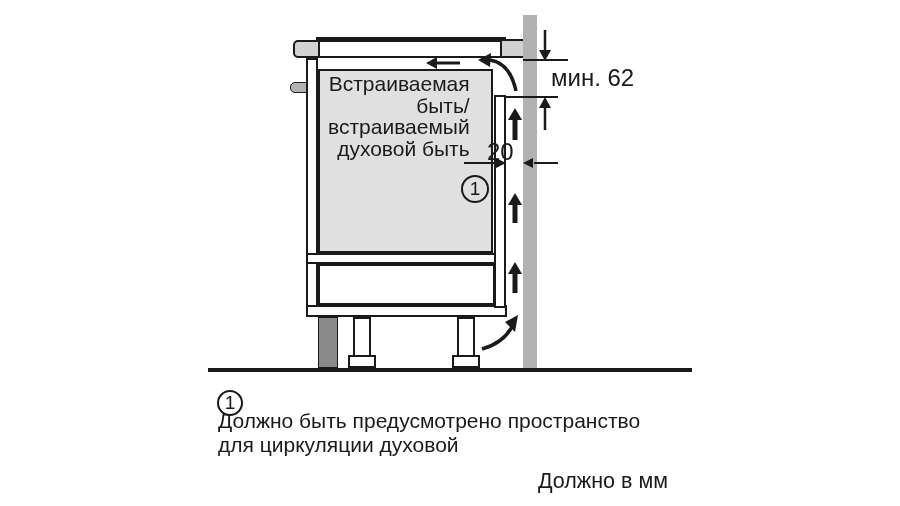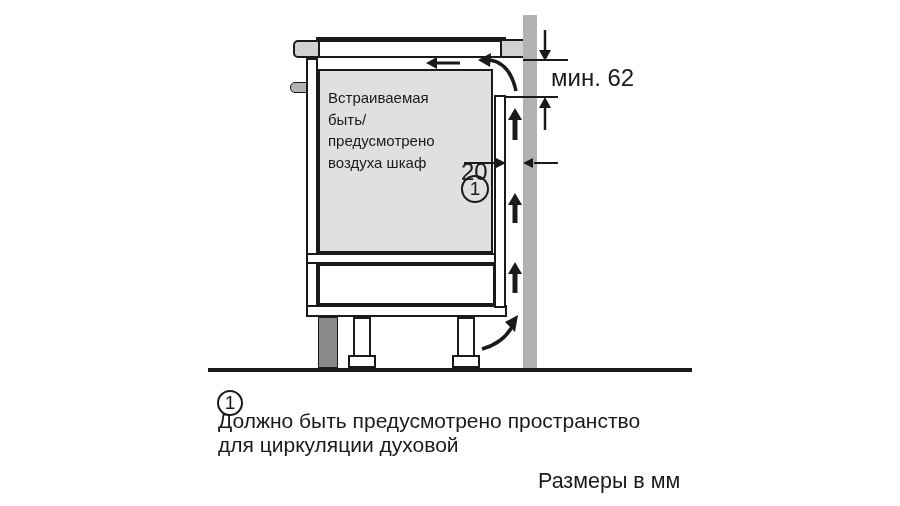--- a/index.html
+++ b/index.html
@@ -15,35 +15,35 @@
   .svg-overlay { position:absolute; left:0; top:0; pointer-events:none; }
 
   .wall        { left:523px; top:15px;  width:14px;  height:353px; background:var(--wall-fill,#b2b2b2); }
   .hob-topline { left:316px; top:37px;  width:190px; height:4px;   background:var(--line,#1a1a1a); }
   .cap-left    { left:293px; top:40px;  width:27px;  height:18px;  background:var(--worktop-fill,#d2d2d2); border:2px solid var(--line); border-radius:5px 0 0 5px; }
   .hob-bar     { left:318px; top:40px;  width:184px; height:18px; }
   .cap-right   { left:500px; top:39px;  width:23px;  height:19px;  background:var(--worktop-fill,#d2d2d2); border:2px solid var(--line); border-right:none; }
   .pin         { left:290px; top:82px;  width:22px;  height:11px;  background:var(--wall-fill,#b2b2b2); border:1px solid var(--line); border-radius:5px 0 0 5px; }
   .side-panel  { left:306px; top:58px;  width:12px;  height:259px; }
   .oven-box    { left:318px; top:69px;  width:175px; height:184px; background:var(--appliance-fill,#e0e0e0); border:2px solid var(--line); }
-  .oven-label  { position:absolute; left:8px; top:16px; font-size:15px; line-height:21.5px; white-space:nowrap; }
+  .oven-label  { position:absolute; left:8px; top:2px; font-size:21px; line-height:21.5px; white-space:nowrap;text-align:right; }
   .shelf       { left:306px; top:253px; width:199px; height:11px; }
   .drawer      { left:318px; top:264px; width:177px; height:41px; }
   .bottom-panel{ left:306px; top:305px; width:201px; height:12px; }
   .back-panel  { left:494px; top:95px;  width:12px;  height:213px; }
   .plinth      { left:318px; top:317px; width:20px;  height:51px;  background:var(--plinth-fill,#8a8a8a); border:1px solid var(--line); }
   .leg-shaft-l { left:353px; top:317px; width:18px;  height:40px; }
   .leg-foot-l  { left:348px; top:355px; width:28px;  height:13px; }
   .leg-shaft-r { left:457px; top:317px; width:18px;  height:40px; }
   .leg-foot-r  { left:452px; top:355px; width:28px;  height:13px; }
   .floor       { left:208px; top:368px; width:484px; height:4px;   background:var(--line,#1a1a1a); }
 
   .dim-label   { font-size:24px; line-height:24px; white-space:nowrap; }
   .lbl-min45   { left:551px; top:66px; }
-  .lbl-20      { left:461px; top:140px;margin-top:20px; }
+  .lbl-20      { left:487px; top:140px; }
 
   .callout-circle {
     border:2px solid var(--line,#1a1a1a); border-radius:50%;
     display:flex; align-items:center; justify-content:center;
     font-size:19px; background:transparent;
   }
   .callout-diagram { left:461px; top:175px; width:28px; height:28px; }
   .callout-legend  { left:217px; top:390px; width:26px; height:26px; }
 
   .note { left:218px; top:409px; font-size:21px; line-height:23.5px; white-space:nowrap; }
@@ -62,22 +62,22 @@
   <div class="abs cap-left"></div>
   <div class="abs outlined hob-bar"></div>
   <div class="abs cap-right"></div>
   <div class="abs pin"></div>
   <div class="abs outlined side-panel"></div>
 
   <div class="abs oven-box">
     <div class="oven-label">
       <div>Встраиваемая</div>
       <div>быть/</div>
-      <div>предусмотрено</div>
-      <div>воздуха шкаф</div>
+      <div>встраиваемый</div>
+      <div>духовой быть</div>
     </div>
   </div>
 
   <div class="abs outlined shelf"></div>
   <div class="abs outlined drawer"></div>
   <div class="abs outlined bottom-panel"></div>
   <div class="abs outlined back-panel"></div>
   <div class="abs plinth"></div>
   <div class="abs outlined leg-shaft-l"></div>
   <div class="abs outlined leg-foot-l"></div>
@@ -142,15 +142,15 @@
     <span>1</span>
   </div>
 
   <div class="abs callout-circle callout-legend">
     <span>1</span>
   </div>
   <div class="abs note">
     <div>Должно быть предусмотрено пространство</div>
     <div>для циркуляции духовой</div>
   </div>
-  <div class="abs units">Размеры в мм</div>
+  <div class="abs units">Должно в мм</div>
 
 </div>
 
 </body></html>

